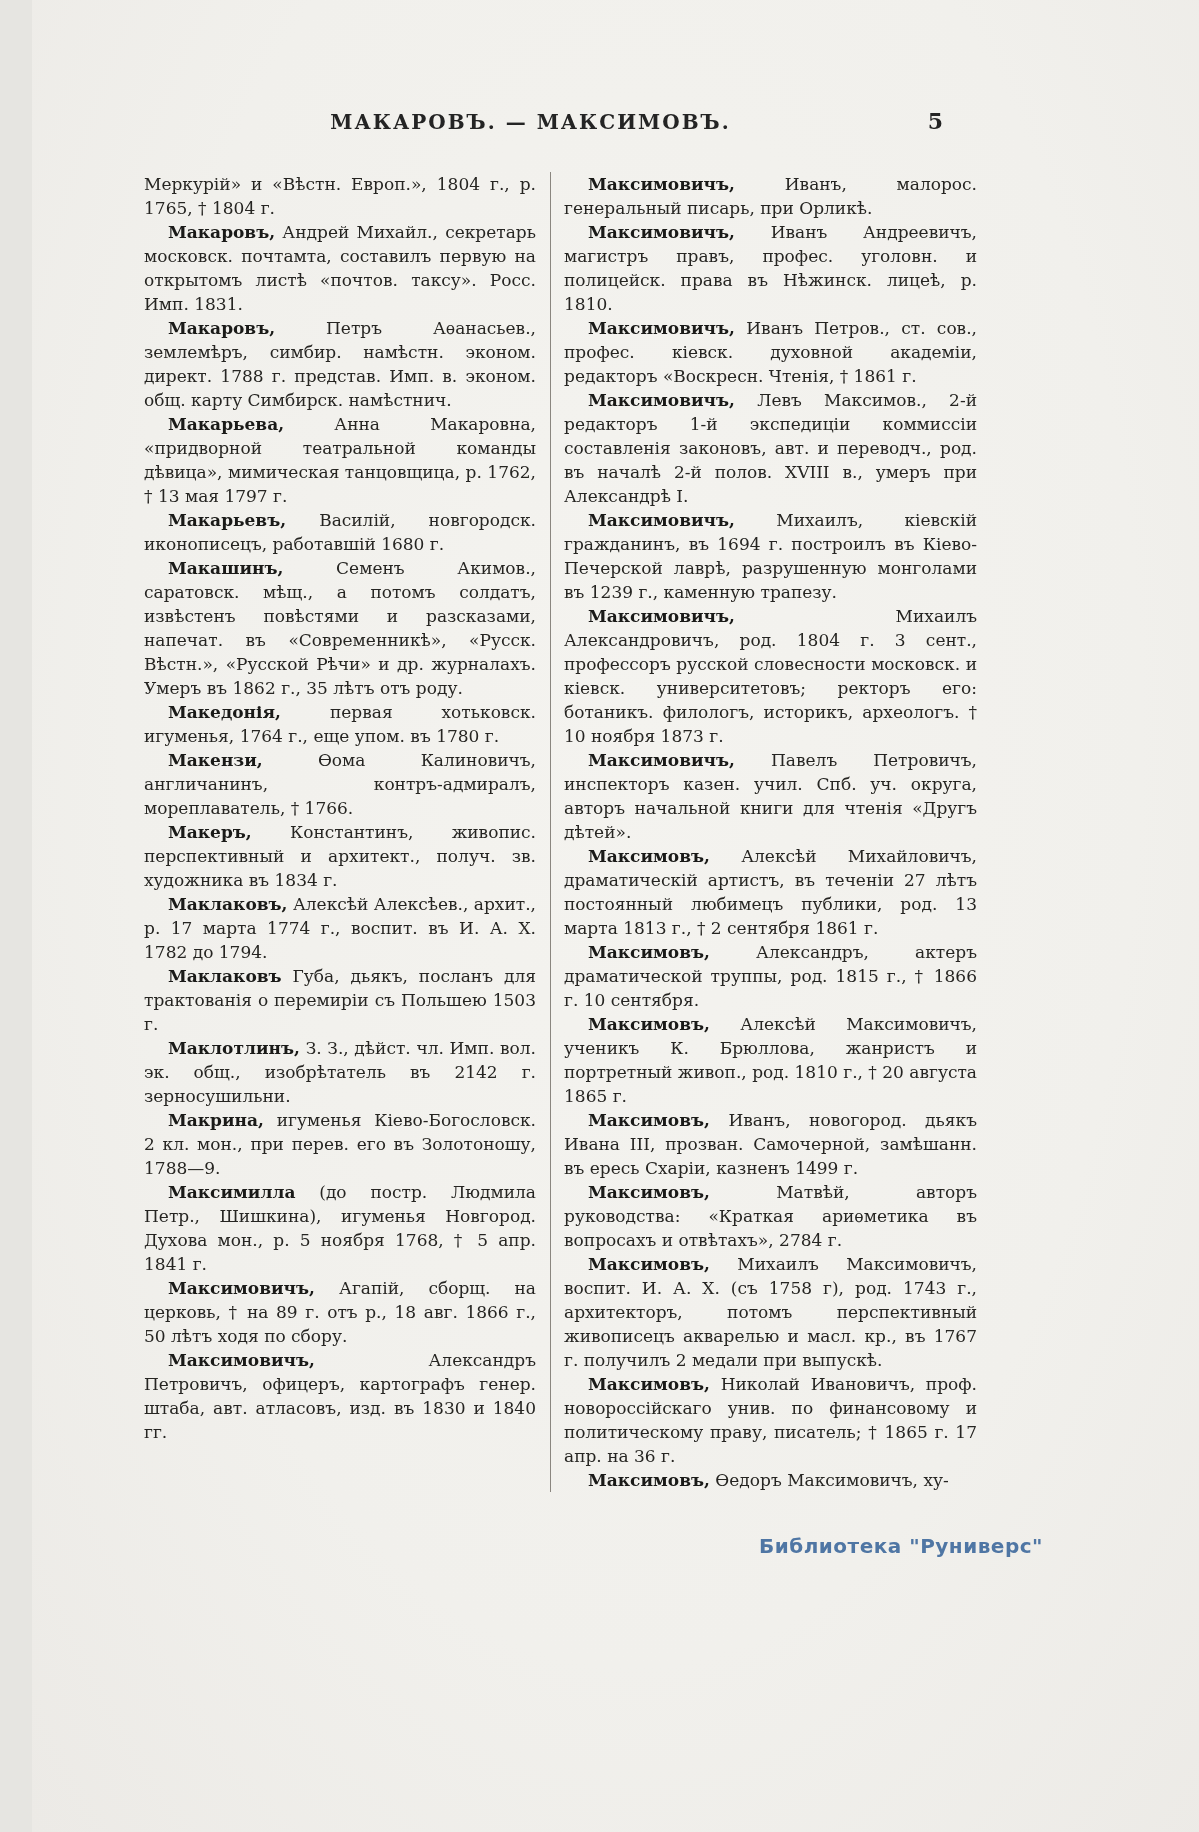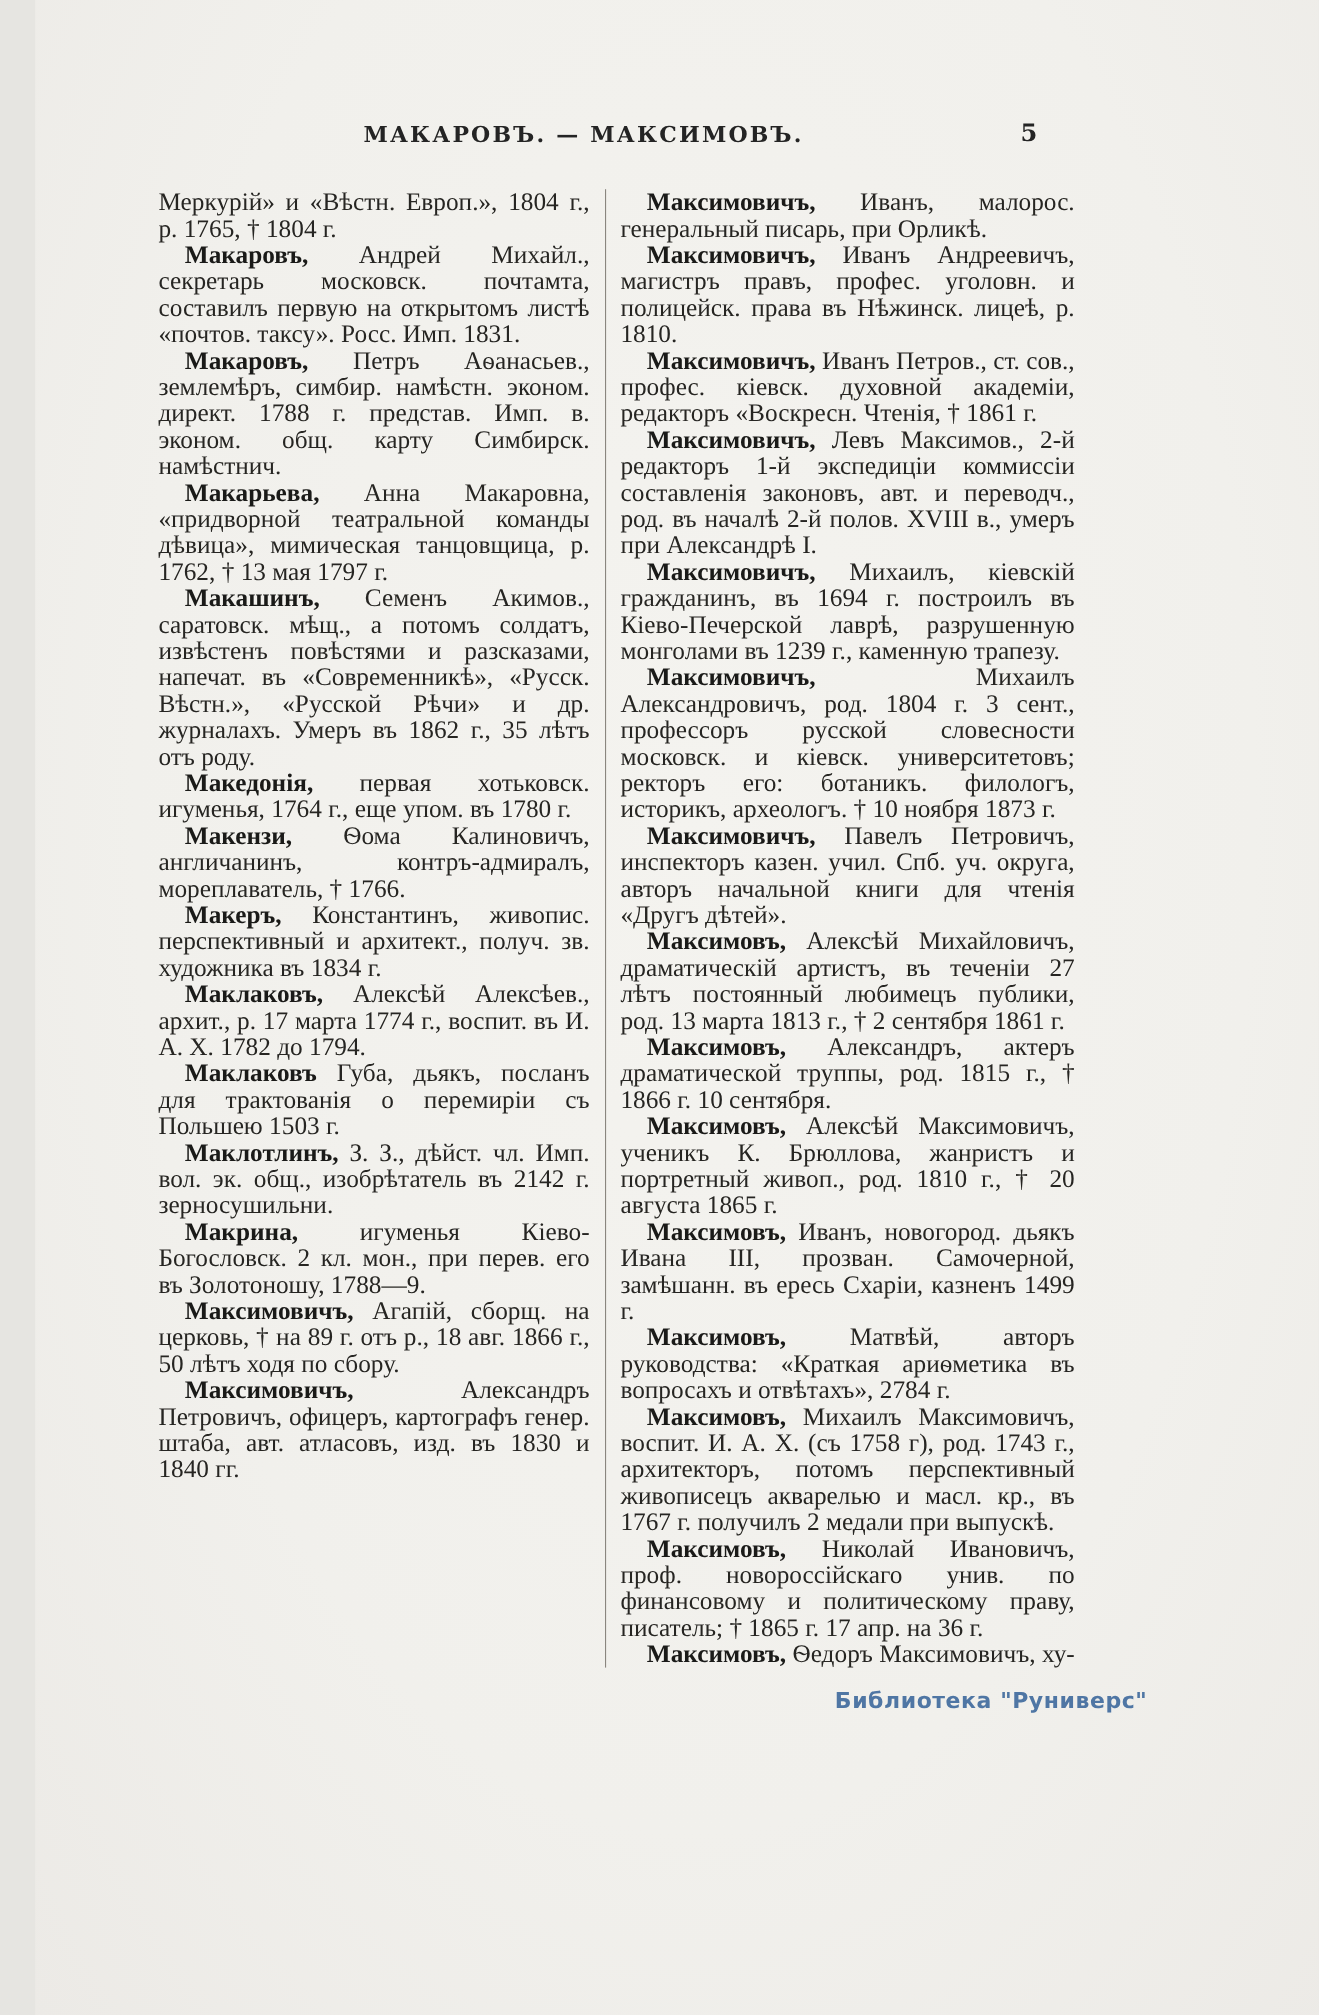--- a/index.html
+++ b/index.html
@@ -45,25 +45,24 @@
   }
   .columns {
     position: absolute;
     top: 172px;
     left: 112px;
     width: 833px;
     display: flex;
     align-items: stretch;
   }
   .column {
-    font-size: 23px;
+    font-size: 17px;
     line-height: 24px;
     text-align: justify;
     color: #262522;
-    font-family: Liberation Serif, serif;
   }
   .column.left {
     width: 406px;
     padding-right: 14px;
   }
   .column.right {
     width: 427px;
     padding-left: 13px;
     border-left: 1px solid #8a867f;
   }
@@ -98,28 +97,30 @@
     <div class="running-title">МАКАРОВЪ. — МАКСИМОВЪ.</div>
     <div class="page-number">5</div>
   </header>
 
   <main class="columns">
     <section class="column left">
         <p class="entry continuation"><span>Меркурій» и «Вѣстн. Европ.», 1804 г., р. 1765, † 1804 г.</span></p>
         <p class="entry"><span class="headword">Макаровъ,</span><span> Андрей Михайл., секретарь московск. почтамта, составилъ первую на открытомъ листѣ «почтов. таксу». Росс. Имп. 1831.</span></p>
         <p class="entry"><span class="headword">Макаровъ,</span><span> Петръ Аѳанасьев., землемѣръ, симбир. намѣстн. эконом. директ. 1788 г. представ. Имп. в. эконом. общ. карту Симбирск. намѣстнич.</span></p>
         <p class="entry"><span class="headword">Макарьева,</span><span> Анна Макаровна, «придворной театральной команды дѣвица», мимическая танцовщица, р. 1762, † 13 мая 1797 г.</span></p>
+        <p class="entry"><span class="headword">Макарьевъ,</span><span> Василій, новгородск. иконописецъ, работавшій 1680 г.</span></p>
         <p class="entry"><span class="headword">Макашинъ,</span><span> Семенъ Акимов., саратовск. мѣщ., а потомъ солдатъ, извѣстенъ повѣстями и разсказами, напечат. въ «Современникѣ», «Русск. Вѣстн.», «Русской Рѣчи» и др. журналахъ. Умеръ въ 1862 г., 35 лѣтъ отъ роду.</span></p>
         <p class="entry"><span class="headword">Македонія,</span><span> первая хотьковск. игуменья, 1764 г., еще упом. въ 1780 г.</span></p>
         <p class="entry"><span class="headword">Макензи,</span><span> Ѳома Калиновичъ, англичанинъ, контръ-адмиралъ, мореплаватель, † 1766.</span></p>
         <p class="entry"><span class="headword">Макеръ,</span><span> Константинъ, живопис. перспективный и архитект., получ. зв. художника въ 1834 г.</span></p>
         <p class="entry"><span class="headword">Маклаковъ,</span><span> Алексѣй Алексѣев., архит., р. 17 марта 1774 г., воспит. въ И. А. Х. 1782 до 1794.</span></p>
         <p class="entry"><span class="headword">Маклаковъ</span><span> Губа, дьякъ, посланъ для трактованія о перемиріи съ Польшею 1503 г.</span></p>
         <p class="entry"><span class="headword">Маклотлинъ,</span><span> З. З., дѣйст. чл. Имп. вол. эк. общ., изобрѣтатель въ 2142 г. зерносушильни.</span></p>
         <p class="entry"><span class="headword">Макрина,</span><span> игуменья Кіево-Богословск. 2 кл. мон., при перев. его въ Золотоношу, 1788—9.</span></p>
+        <p class="entry"><span class="headword">Максимилла</span><span> (до постр. Людмила Петр., Шишкина), игуменья Новгород. Духова мон., р. 5 ноября 1768, † 5 апр. 1841 г.</span></p>
         <p class="entry"><span class="headword">Максимовичъ,</span><span> Агапій, сборщ. на церковь, † на 89 г. отъ р., 18 авг. 1866 г., 50 лѣтъ ходя по сбору.</span></p>
         <p class="entry"><span class="headword">Максимовичъ,</span><span> Александръ Петровичъ, офицеръ, картографъ генер. штаба, авт. атласовъ, изд. въ 1830 и 1840 гг.</span></p>
       </section>
     <section class="column right">
         <p class="entry"><span class="headword">Максимовичъ,</span><span> Иванъ, малорос. генеральный писарь, при Орликѣ.</span></p>
         <p class="entry"><span class="headword">Максимовичъ,</span><span> Иванъ Андреевичъ, магистръ правъ, профес. уголовн. и полицейск. права въ Нѣжинск. лицеѣ, р. 1810.</span></p>
         <p class="entry"><span class="headword">Максимовичъ,</span><span> Иванъ Петров., ст. сов., профес. кіевск. духовной академіи, редакторъ «Воскресн. Чтенія, † 1861 г.</span></p>
         <p class="entry"><span class="headword">Максимовичъ,</span><span> Левъ Максимов., 2-й редакторъ 1-й экспедиціи коммиссіи составленія законовъ, авт. и переводч., род. въ началѣ 2-й полов. XVIII в., умеръ при Александрѣ I.</span></p>
         <p class="entry"><span class="headword">Максимовичъ,</span><span> Михаилъ, кіевскій гражданинъ, въ 1694 г. построилъ въ Кіево-Печерской лаврѣ, разрушенную монголами въ 1239 г., каменную трапезу.</span></p>
         <p class="entry"><span class="headword">Максимовичъ,</span><span> Михаилъ Александровичъ, род. 1804 г. 3 сент., профессоръ русской словесности московск. и кіевск. университетовъ; ректоръ его: ботаникъ. филологъ, историкъ, археологъ. † 10 ноября 1873 г.</span></p>

